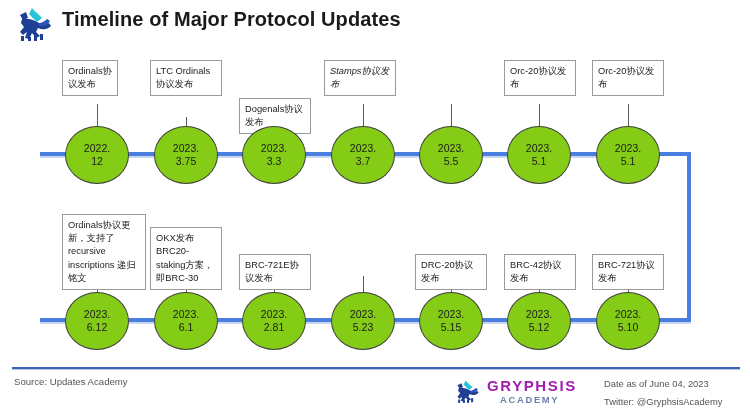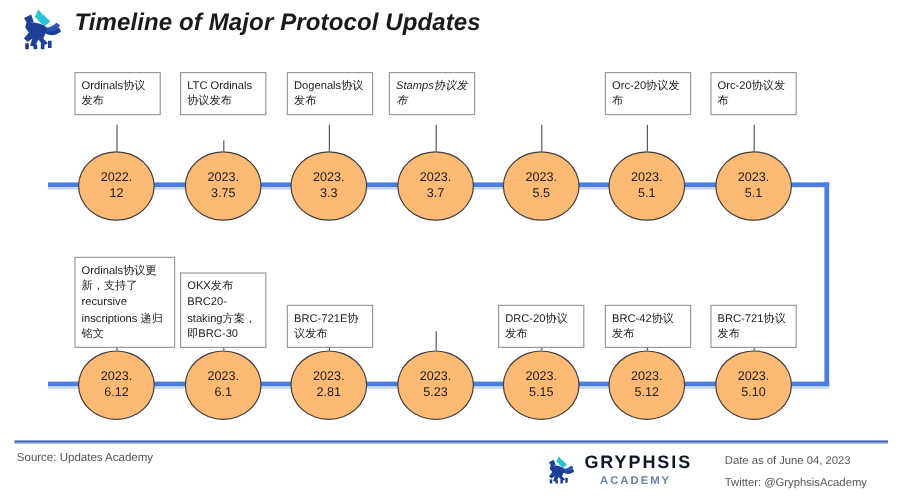--- a/index.html
+++ b/index.html
@@ -5,37 +5,37 @@
   html,body{margin:0;padding:0;}
   body{
     width:750px;height:419px;overflow:hidden;
     background:#ffffff;
     font-family:"Liberation Sans","DejaVu Sans",sans-serif;
     -webkit-font-smoothing:antialiased;
   }
   #page{position:relative;width:750px;height:419px;}
 
   
-  .header{position:absolute;left:0;top:0;width:750px;height:46px;font-style:italic;}
+  .header{position:absolute;left:0;top:0;width:750px;height:46px;}
   .logo-mark{position:absolute;left:12px;top:6px;width:44px;height:38px;}
   .page-title{
     position:absolute;left:62px;top:8px;
     font-size:20px;font-weight:bold;color:#1a1a1a;
     letter-spacing:.1px;white-space:nowrap;
   }
 
   
   .rail{position:absolute;background:#4a7ee0;}
   .rail-shadow{position:absolute;background:#c8d6ef;}
 
   
   .node{
     position:absolute;width:64px;height:58px;
     border:1.3px solid #3f3f3f;border-radius:50%;
-    background:#fdba74;
+    background:#84cc16;
     display:flex;flex-direction:column;
     align-items:center;justify-content:center;
     font-size:10.5px;color:#1c1c1c;line-height:1.25;
     box-sizing:border-box;z-index:4;
   }
   .node span{display:block;text-align:center;}
 
   
   .stem{position:absolute;width:1px;background:#5a5a5a;z-index:2;}
 
@@ -63,21 +63,21 @@
     position:absolute;left:12px;top:369px;width:728px;height:1px;
     background:#b9c6e3;
   }
   .source-text{
     position:absolute;left:14px;top:376px;
     font-size:9.6px;color:#555;
   }
   .foot-logo{position:absolute;left:452px;top:377px;width:30px;height:30px;}
   .foot-brand{
     position:absolute;left:487px;top:378px;
-    font-size:15px;font-weight:bold;color:#0f172a;
+    font-size:15px;font-weight:bold;color:#a21caf;
     letter-spacing:1.6px;line-height:1;
   }
   .foot-sub{
     position:absolute;left:500px;top:395px;
     font-size:9.4px;font-weight:bold;color:#6b7fae;
     letter-spacing:1.7px;line-height:1;
   }
   .foot-date{
     position:absolute;left:604px;top:378px;
     font-size:9.4px;color:#555;white-space:nowrap;
@@ -136,39 +136,39 @@
   <div class="rail-shadow" style="left:208px;top:322px;width:44px;height:2px;"></div>
   <div class="rail" style="left:296px;top:318px;width:44px;height:4px;"></div>
   <div class="rail-shadow" style="left:296px;top:322px;width:44px;height:2px;"></div>
   <div class="rail" style="left:385px;top:318px;width:44px;height:4px;"></div>
   <div class="rail-shadow" style="left:385px;top:322px;width:44px;height:2px;"></div>
   <div class="rail" style="left:473px;top:318px;width:44px;height:4px;"></div>
   <div class="rail-shadow" style="left:473px;top:322px;width:44px;height:2px;"></div>
   <div class="rail" style="left:561px;top:318px;width:44px;height:4px;"></div>
   <div class="rail-shadow" style="left:561px;top:322px;width:44px;height:2px;"></div>
 
-  <div class="label-box top-box" style="left:62px;width:72px;">
+  <div class="label-box top-box" style="left:62px;width:56px;">
     <span>Ordinals协议发布</span>
   </div>
   <div class="stem" style="left:97px;top:104px;height:22px;"></div>
   <div class="node" style="left:65px;top:126px;">
     <span>2022.</span>
     <span>12</span>
   </div>
 
   <div class="label-box top-box" style="left:150px;width:72px;">
     <span>LTC Ordinals协议发布</span>
   </div>
   <div class="stem" style="left:186px;top:117px;height:9px;"></div>
   <div class="node" style="left:154px;top:126px;">
     <span>2023.</span>
     <span>3.75</span>
   </div>
 
-  <div class="label-box top-box" style="left:239px;width:72px;">
+  <div class="label-box top-box" style="left:239px;width:72px;margin-top:38px;">
     <span>Dogenals协议发布</span>
   </div>
   <div class="stem" style="left:274px;top:104px;height:22px;"></div>
   <div class="node" style="left:242px;top:126px;">
     <span>2023.</span>
     <span>3.3</span>
   </div>
 
   <div class="label-box top-box" style="left:324px;width:72px;font-style:italic;">
     <span>Stamps协议发布</span>

